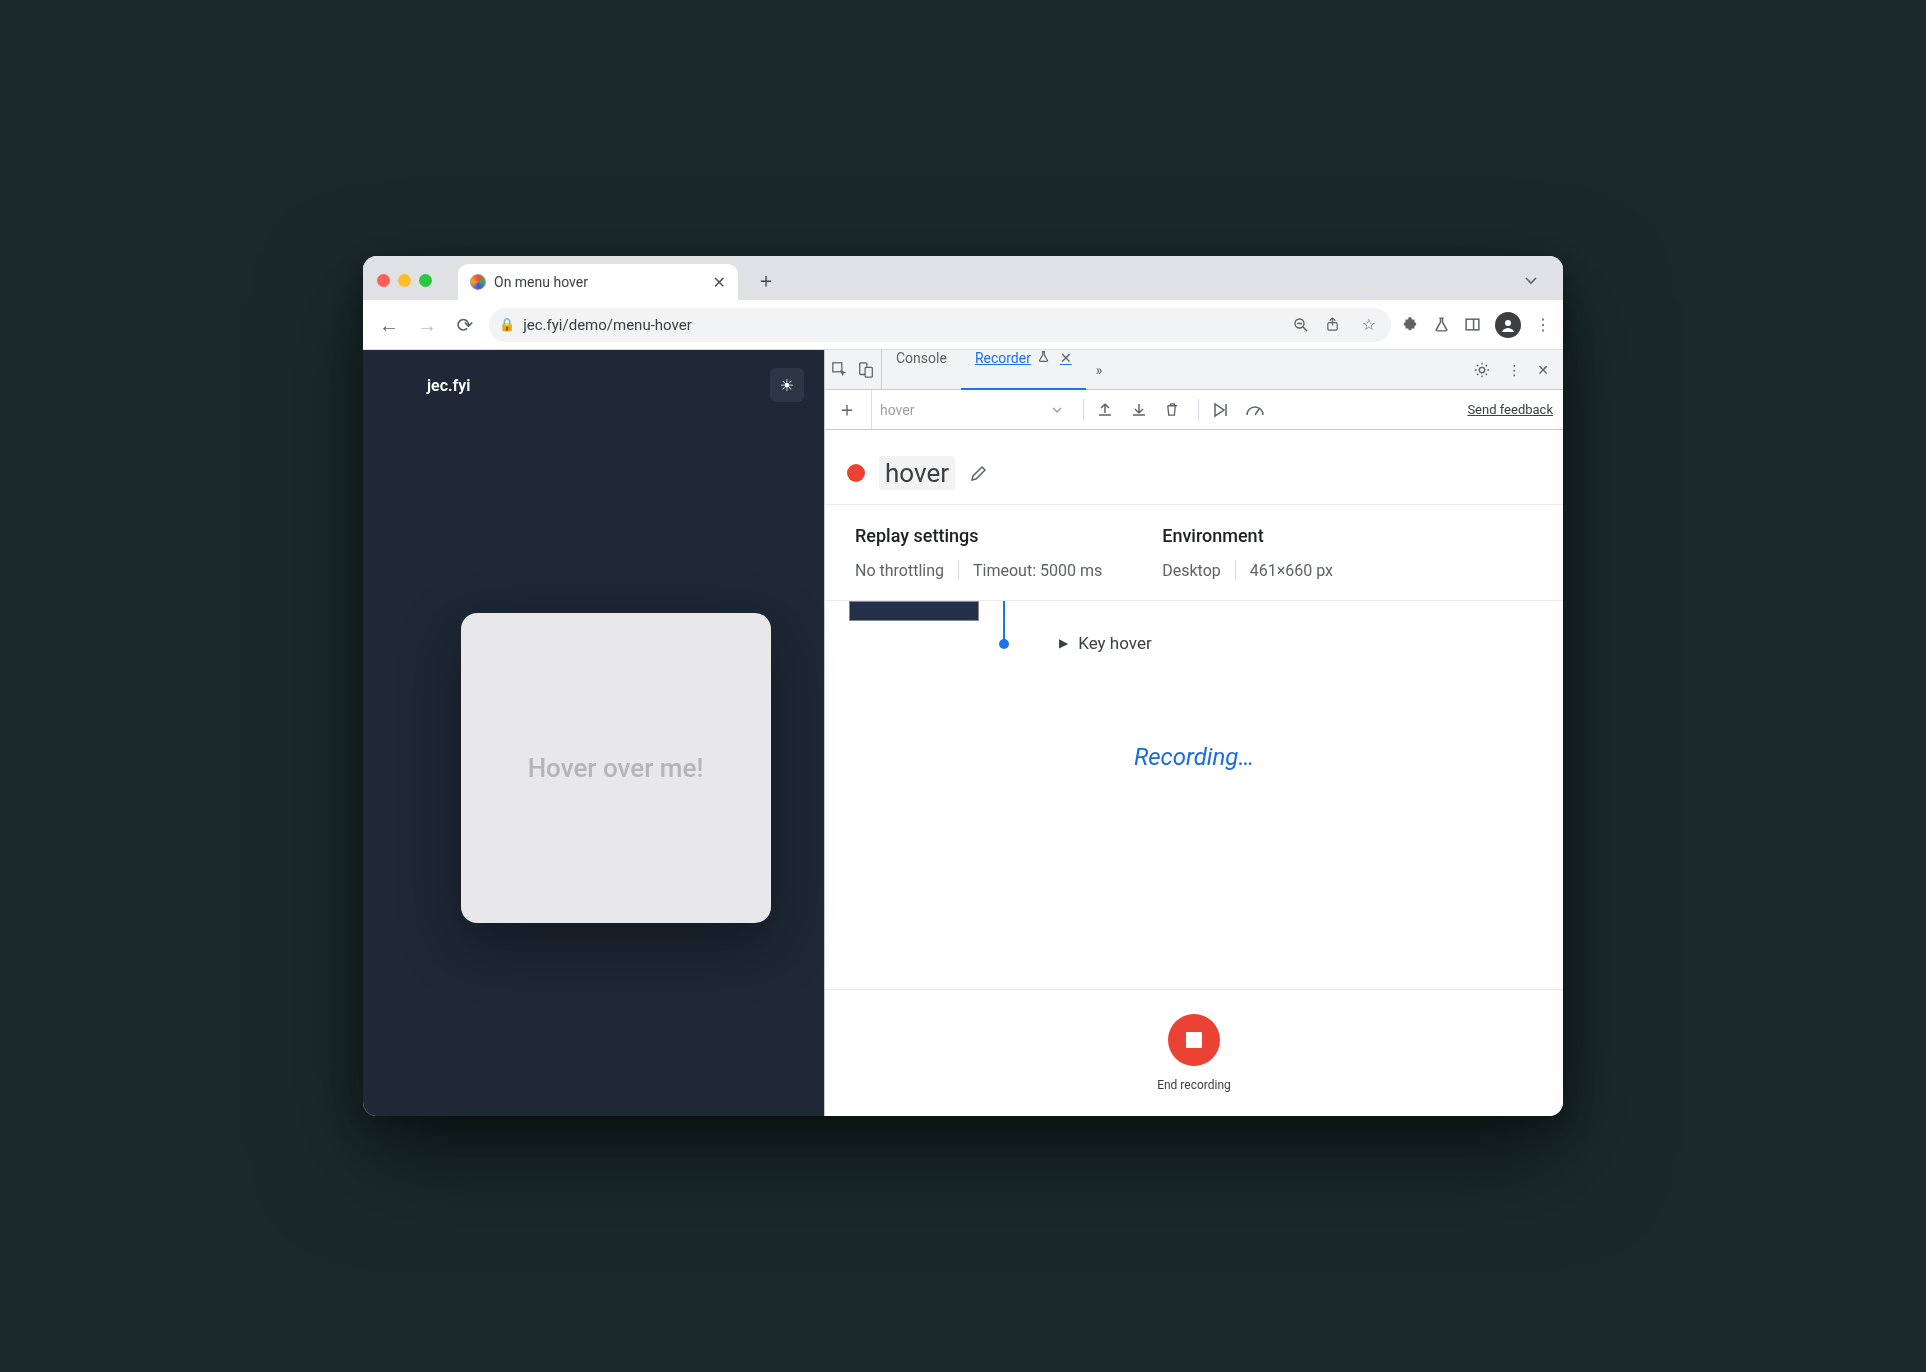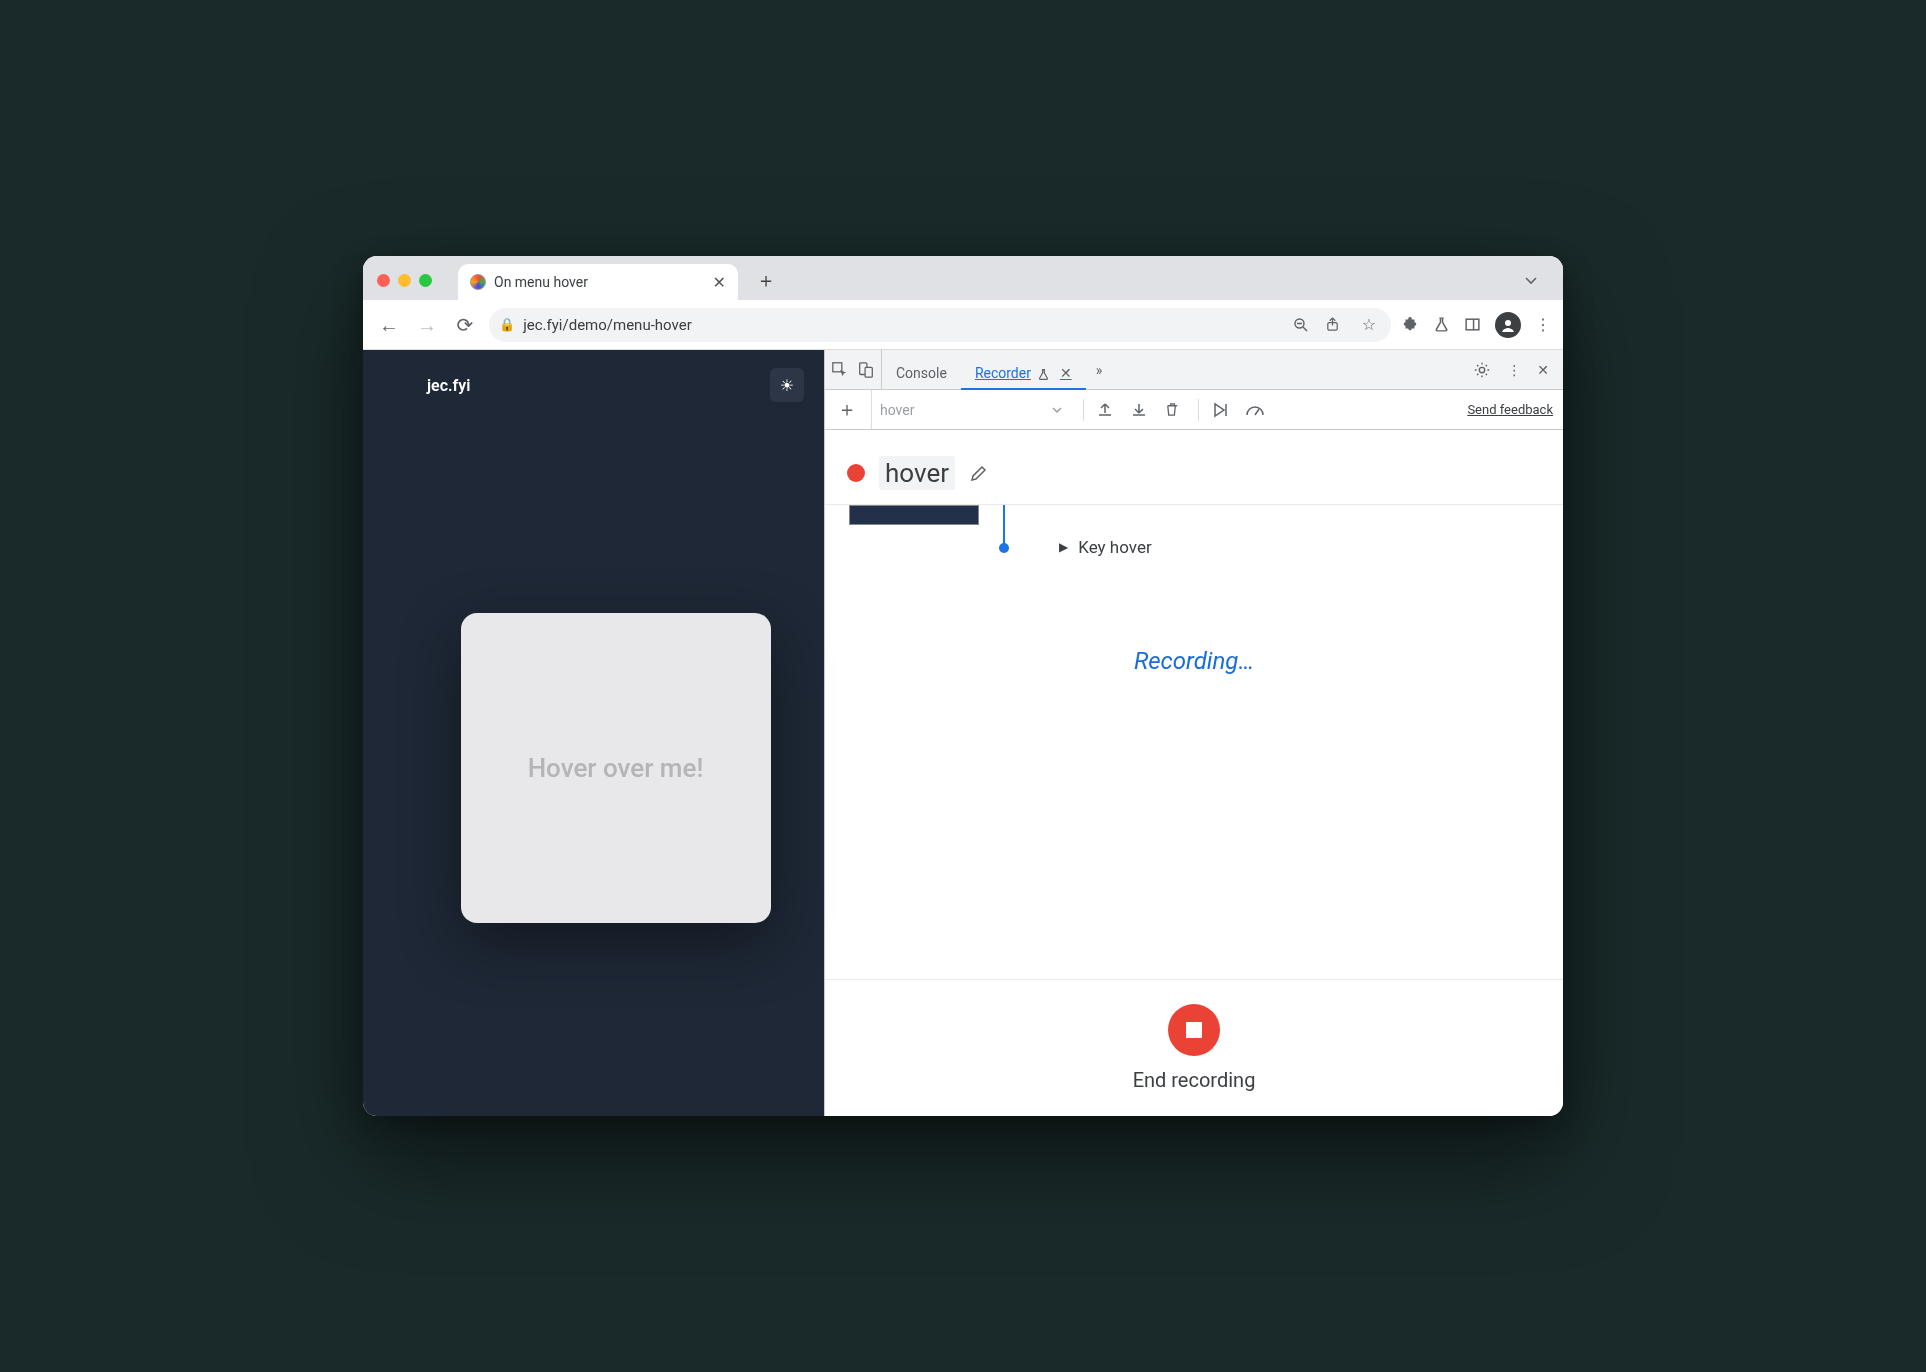--- a/index.html
+++ b/index.html
@@ -103,21 +103,21 @@
   }
   .menu-item.hl { background:#f2f2f4; }
 
   
   .devtools { flex:1; display:flex; flex-direction:column; border-left:1px solid #cacaca; background:#fff;}
   .dt-tabs {
     height:40px; background:#f1f3f4; border-bottom:1px solid #cacaca;
     display:flex; align-items:stretch; font-size:14px; color:#5f6368;
   }
   .dt-left-icons { display:flex; align-items:center; padding:0 6px; gap:8px; border-right:1px solid #cacaca;}
-  .dt-tab { padding:8px 14px; display:flex; align-items:flex-end; gap:6px; cursor:pointer; position:relative;}
+  .dt-tab { padding:0 14px; display:flex; align-items:flex-start; gap:6px; cursor:pointer; position:relative;}
   .dt-tab.active { color:#1a73e8;text-decoration:underline; }
   .dt-tab.active::after { content:""; position:absolute; left:0; right:0; bottom:-1px; height:2px; background:#1a73e8;}
   .dt-tab .tab-x { color:#5f6368; font-size:14px; margin-left:4px;}
   .dt-tabs-spacer { flex:1;}
   .dt-right-icons { display:flex; align-items:center; gap:16px; padding:0 14px;}
   .dt-right-icons span { cursor:pointer; }
 
   .dt-toolbar {
     height:40px; display:flex; align-items:center; padding:0 10px; gap:12px;
     border-bottom:1px solid #cacaca; font-size:14px; color:#5f6368;
@@ -143,21 +143,21 @@
   .step-thumb { width:130px; height:20px; background:#22304a; border:1px solid #888; position:absolute; left:24px; top:0;}
   .step-line { position:absolute; left:178px; top:0; width:2px; height:44px; background:#1a73e8;}
   .step-line::after { content:""; position:absolute; left:-4px; bottom:-4px; width:10px; height:10px; background:#1a73e8; border-radius:50%;}
   .step-row { margin-left:210px; margin-top:22px; display:flex; align-items:center; gap:10px; color:#3c4043; font-size:17px;}
   .step-row .tri { font-size:12px;}
   .recording-label { text-align:center; font-style:italic; color:#1a6dd9; font-size:24px; margin-top:90px;}
 
   .dt-footer { border-top:1px solid #eaeaea; padding:24px; display:flex; flex-direction:column; align-items:center; gap:12px;}
   .stop-btn { width:52px; height:52px; border-radius:50%; background:#ea4335; display:flex; align-items:center; justify-content:center; cursor:pointer;}
   .stop-btn .sq { width:16px; height:16px; background:#fff;}
-  .end-label { font-size:20px; color:#3c4043;}
+  .end-label { font-size:12px; color:#3c4043;}
 
   svg { display:block; }
 </style>
 </head>
 <body>
 
 <div class="window">
 
   <div class="tab-strip">
     <div class="traffic">
@@ -332,20 +332,38 @@
       <div class="dt-title-row">
         <span class="rec-dot"></span>
         <span class="rec-name">hover</span>
         <span class="pencil">
           <svg width="20" height="20" viewBox="0 0 20 20">
               <path d="M3 17l1-4 9-9 3 3-9 9-4 1z" stroke="#5f6368" stroke-width="1.5" fill="none"></path>
             </svg>
         </span>
       </div>
 
+      <div class="dt-settings">
+        <div class="dt-col">
+          <h4>Replay settings</h4>
+          <div class="vals">
+            <span>No throttling</span>
+            <span class="vdiv"></span>
+            <span>Timeout: 5000 ms</span>
+          </div>
+        </div>
+        <div class="dt-col">
+          <h4>Environment</h4>
+          <div class="vals">
+            <span>Desktop</span>
+            <span class="vdiv"></span>
+            <span>461×660 px</span>
+          </div>
+        </div>
+      </div>
 
       <div class="dt-steps">
         <div class="step-thumb"></div>
         <div class="step-line"></div>
         <div class="step-row">
           <span class="tri">▶</span>
           <span>Key hover</span>
         </div>
         <div class="recording-label">Recording…</div>
       </div>

